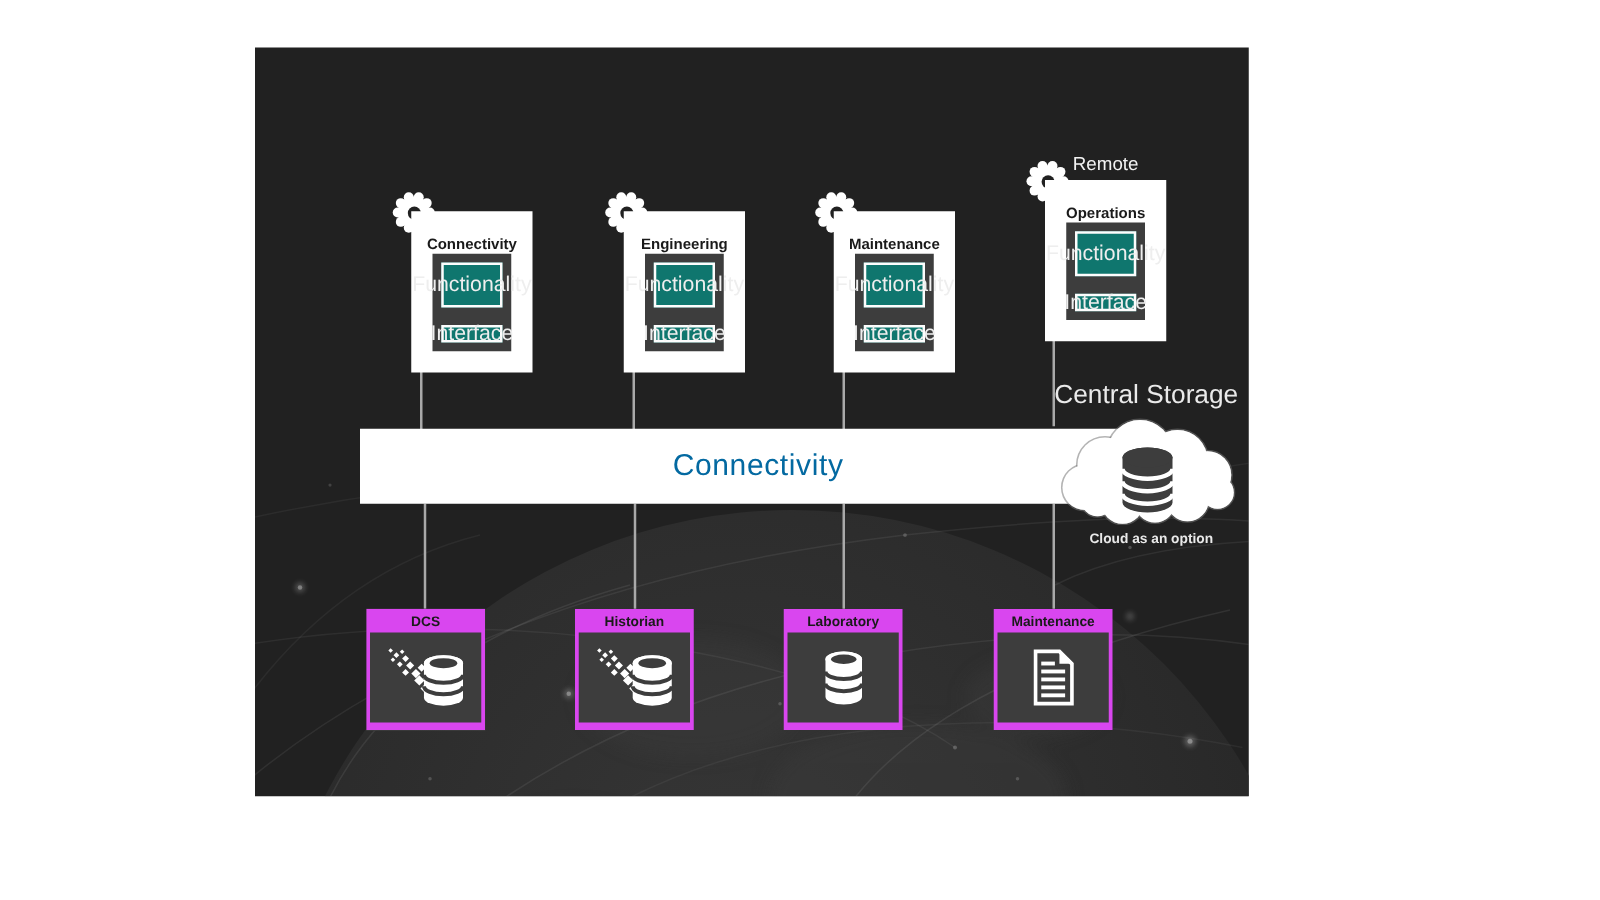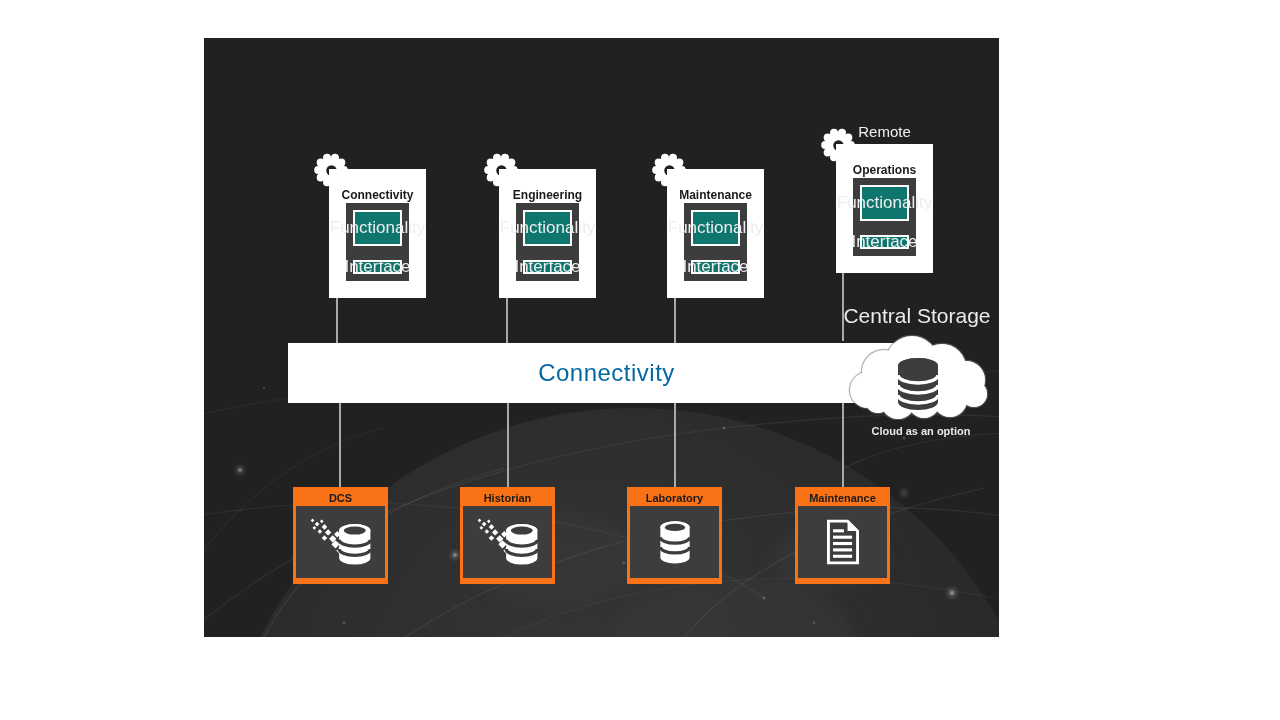--- a/index.html
+++ b/index.html
@@ -32,21 +32,21 @@
   .app .body{background:#3d3d3d;height:78px;box-sizing:border-box;padding:7px;
     display:flex;flex-direction:column;justify-content:space-between;}
   .sub{box-sizing:border-box;border:2px solid #fdfdfd;background:#0f766e;color:#eeeeee;
     font-size:17px;display:flex;align-items:center;justify-content:center;}
   .sub.func{height:36px;}
   .sub.iface{height:14px;}
   .gear{position:absolute;left:-17px;top:4px;width:38px;height:38px;z-index:-1;}
 
   
   .src{position:absolute;top:449px;width:95px;height:97px;box-sizing:border-box;
-    background:#f97316;padding:3px;z-index:3;}
+    background:#d946ef;padding:3px;z-index:3;}
   .src .hdr{height:16px;display:flex;align-items:center;justify-content:center;
     font-size:11px;font-weight:700;color:#1a1a1a;}
   .src .body{background:#3d3d3d;height:72px;display:flex;align-items:center;justify-content:center;}
 
   
   .cloud{position:absolute;left:638px;top:290px;width:150px;height:92px;z-index:4;}
   .storage-title{position:absolute;left:634px;top:266px;width:158px;text-align:center;
     font-size:21px;color:#eaeaea;z-index:4;}
   .storage-caption{position:absolute;left:634px;top:387px;width:166px;text-align:center;
     font-size:11px;font-weight:600;color:#e9e9e9;z-index:4;}

